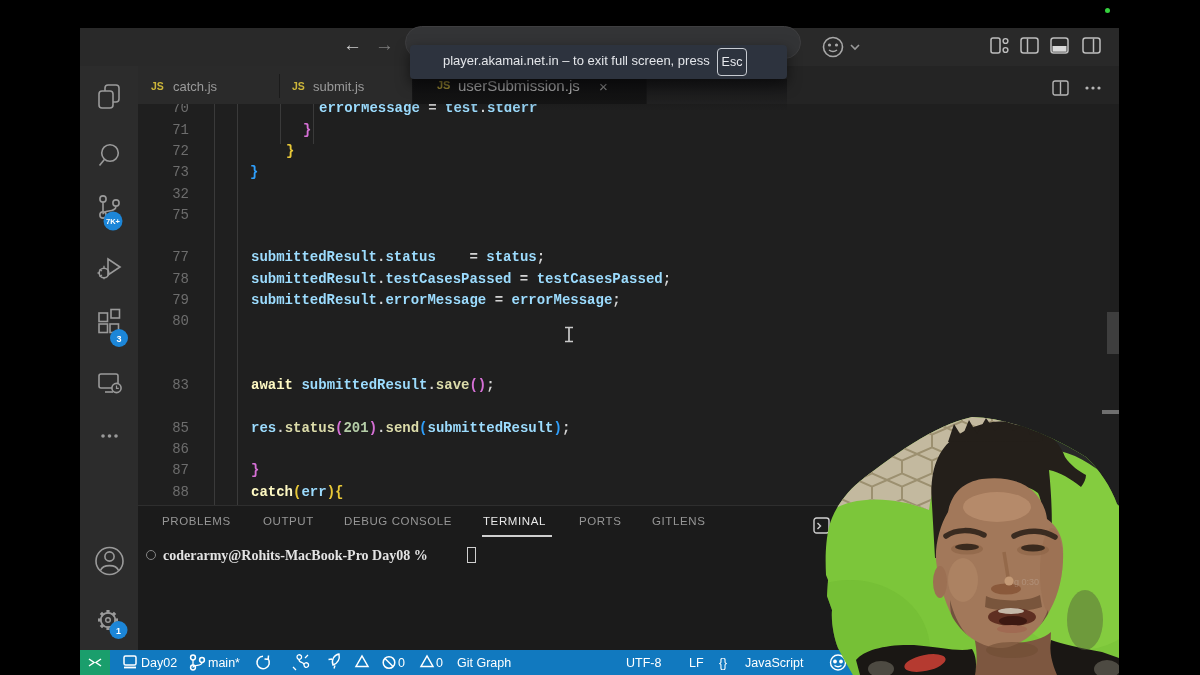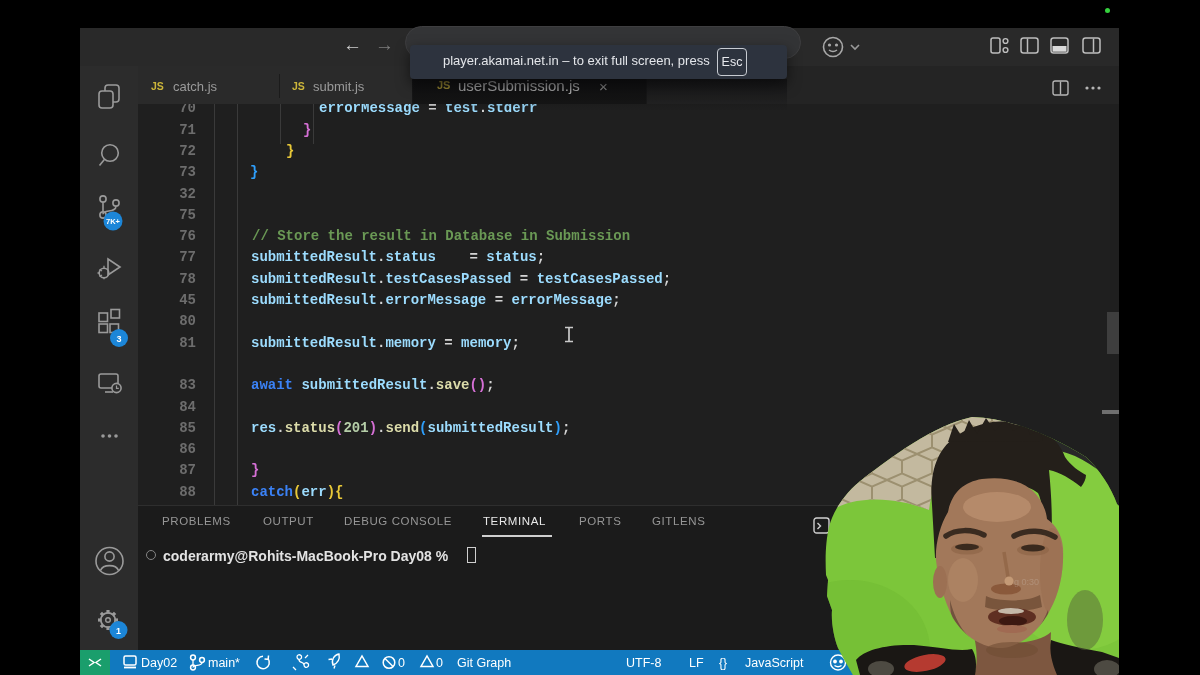--- a/index.html
+++ b/index.html
@@ -1,24 +1,24 @@
 <!DOCTYPE html>
 <html><head>
 <meta charset="utf-8">
 <style>
   html,body{margin:0;padding:0;background:#000;width:1200px;height:675px;overflow:hidden}
   *{box-sizing:border-box}
   .abs{position:absolute}
   body{position:relative;font-family:"Liberation Sans",sans-serif}
-  .mono{font-family:Liberation Sans, sans-serif}
+  .mono{font-family:Liberation Serif, serif}
   
-  .v{color:#9CDCFE}.w{color:#d4d4d4}.kw{color:#3b82f6}.fn{color:#DCDCAA}
+  .v{color:#9CDCFE}.w{color:#d4d4d4}.kw{color:#fef9c3}.fn{color:#DCDCAA}
   .num{color:#B5CEA8}.com{color:#6A9955}.b1{color:#e8c838}.b2{color:#d670d6}.b3{color:#2e9ffc}
   .row{position:absolute;left:0;width:981px;height:22px;font:bold 14px/21.3px "Liberation Mono",monospace;white-space:pre}
-  .ln{position:absolute;left:12px;width:46px;text-align:right;color:#6d6d6d;font-weight:bold}
+  .ln{position:absolute;left:5px;width:46px;text-align:right;color:#6d6d6d;font-weight:normal}
   .cd{position:absolute}
   .guide{position:absolute;width:1px;background:#3a3a3a}
   .ptab{position:absolute;top:515px;font:11.5px "Liberation Sans",sans-serif;letter-spacing:.6px;color:#969696}
 </style>
 </head>
 <body>
 
 <div class="abs" style="left:80px;top:28px;width:1039px;height:647px;background:#1f1f1f"></div>
 
 <div class="abs" style="left:80px;top:28px;width:1039px;height:38px;background:#292929"></div>
@@ -128,28 +128,25 @@
   <div class="guide" style="left:76px;top:0;height:401px"></div>
   <div class="guide" style="left:99px;top:0;height:401px"></div>
   <div class="guide" style="left:142px;top:0;height:40px"></div>
   <div class="guide" style="left:175px;top:0;height:40px"></div>
   <div class="row" style="top:-5.7px"><span class="ln">70</span><span class="cd" style="left:181px"><span class="v">errorMessage</span><span class="w"> = </span><span class="v">test</span><span class="w">.</span><span class="v">stderr</span></span></div>
   <div class="row" style="top:15.6px"><span class="ln">71</span><span class="cd b2" style="left:165px">}</span></div>
   <div class="row" style="top:36.9px"><span class="ln">72</span><span class="cd b1" style="left:148px">}</span></div>
   <div class="row" style="top:58.2px"><span class="ln">73</span><span class="cd b3" style="left:112px">}</span></div>
   <div class="row" style="top:79.5px"><span class="ln">32</span></div>
   <div class="row" style="top:100.8px"><span class="ln">75</span></div>
-  <div class="row" style="top:122.1px"><span class="ln">76</span><span class="cd com" style="left:114px">// Store the result in Database in Submission</span></div>
   <div class="row" style="top:143.4px"><span class="ln">77</span><span class="cd" style="left:113px"><span class="v">submittedResult</span><span class="w">.</span><span class="v">status</span><span class="w">&nbsp;&nbsp;&nbsp;&nbsp;= </span><span class="v">status</span><span class="w">;</span></span></div>
   <div class="row" style="top:164.7px"><span class="ln">78</span><span class="cd" style="left:113px"><span class="v">submittedResult</span><span class="w">.</span><span class="v">testCasesPassed</span><span class="w"> = </span><span class="v">testCasesPassed</span><span class="w">;</span></span></div>
-  <div class="row" style="top:186px"><span class="ln">45</span><span class="cd" style="left:113px"><span class="v">submittedResult</span><span class="w">.</span><span class="v">errorMessage</span><span class="w"> = </span><span class="v">errorMessage</span><span class="w">;</span></span></div>
+  <div class="row" style="top:186px"><span class="ln">79</span><span class="cd" style="left:113px"><span class="v">submittedResult</span><span class="w">.</span><span class="v">errorMessage</span><span class="w"> = </span><span class="v">errorMessage</span><span class="w">;</span></span></div>
   <div class="row" style="top:207.3px"><span class="ln">80</span></div>
-  <div class="row" style="top:228.6px"><span class="ln">81</span><span class="cd" style="left:113px"><span class="v">submittedResult</span><span class="w">.</span><span class="v">memory</span><span class="w"> = </span><span class="v">memory</span><span class="w">;</span></span></div>
   <div class="row" style="top:271.2px"><span class="ln">83</span><span class="cd" style="left:113px"><span class="kw">await</span><span class="w"> </span><span class="v">submittedResult</span><span class="w">.</span><span class="fn">save</span><span class="b2">()</span><span class="w">;</span></span></div>
-  <div class="row" style="top:292.5px"><span class="ln">84</span></div>
   <div class="row" style="top:313.8px"><span class="ln">85</span><span class="cd" style="left:113px"><span class="v">res</span><span class="w">.</span><span class="fn">status</span><span class="b2">(</span><span class="num">201</span><span class="b2">)</span><span class="w">.</span><span class="fn">send</span><span class="b3">(</span><span class="v">submittedResult</span><span class="b3">)</span><span class="w">;</span></span></div>
   <div class="row" style="top:335.1px"><span class="ln">86</span></div>
   <div class="row" style="top:356.4px"><span class="ln">87</span><span class="cd b2" style="left:113px">}</span></div>
   <div class="row" style="top:377.7px"><span class="ln">88</span><span class="cd" style="left:113px"><span class="kw">catch</span><span class="b1">(</span><span class="v">err</span><span class="b1">)</span><span class="b1">{</span></span></div>
   <svg style="position:absolute;left:425px;top:222px" width="12" height="17" viewBox="0 0 12 17">
     <path d="M2 1.5 h8 M2 15.5 h8 M6 1.5 v14" stroke="#c9c9c9" stroke-width="1.7" fill="none"></path>
   </svg>
 </div>
 
 <div class="abs" style="left:1107px;top:312px;width:12px;height:42px;background:#3e3e3e"></div>

